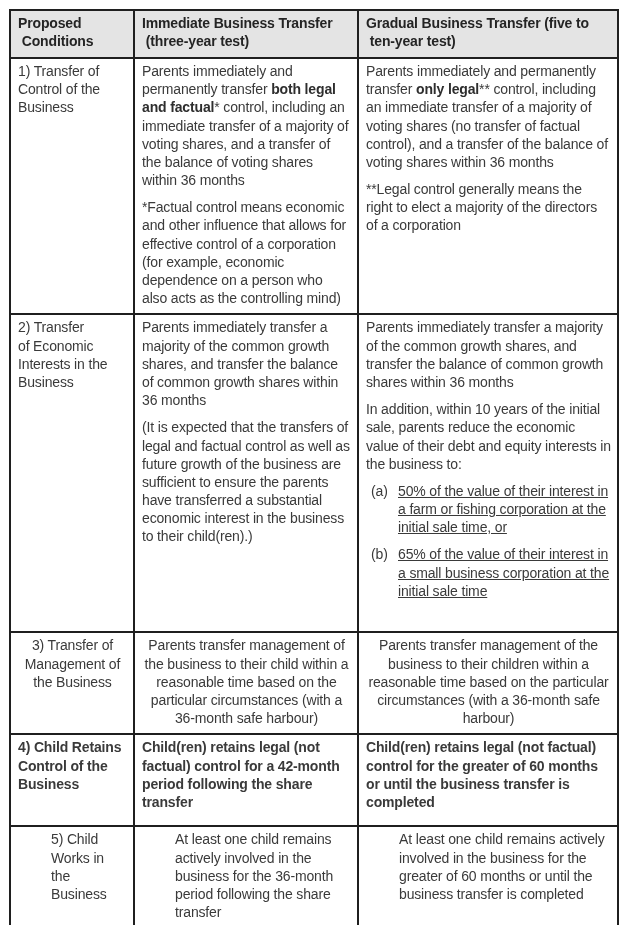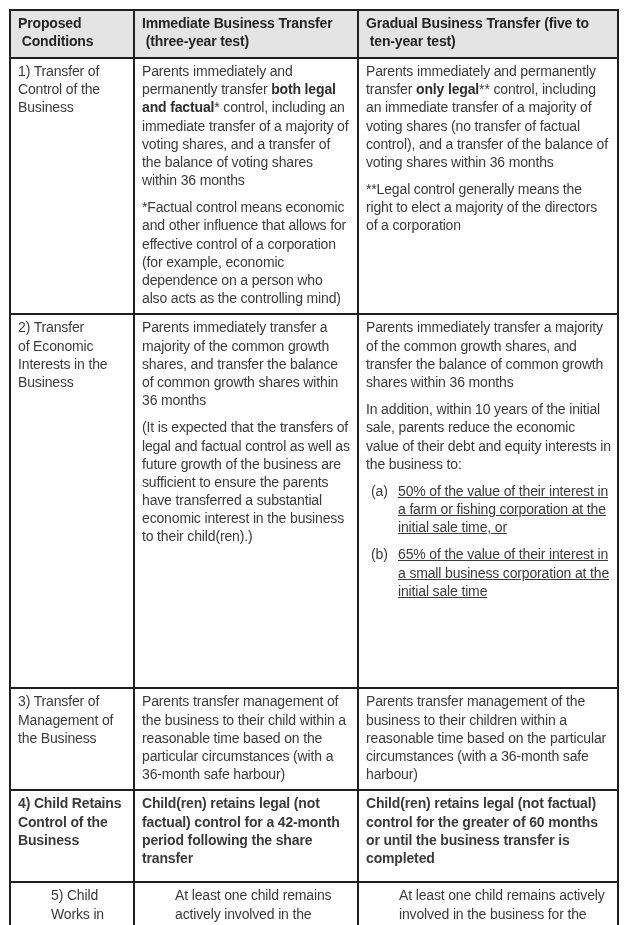--- a/index.html
+++ b/index.html
@@ -38,22 +38,22 @@
   td.cond { white-space: pre-line; }
   .cell p { margin: 0 0 9px 0; }
   .cell p:last-child, .cell .li:last-child { margin-bottom: 0; }
   .li { display: flex; margin: 0 0 9px 0; padding-left: 5px; }
   .li .marker { flex: 0 0 27px; }
   .li .litext { flex: 1 1 auto; text-decoration: underline; }
   b { font-weight: 700; color: #2e2e2e; }
 
   tr.hrow th { height: 46px; }
   tr.r1 td { height: 254px; margin-left: 44px; }
-  tr.r2 td { height: 374px; }
-  tr.r3 td { height: 102px; }
+  tr.r2 td { height: 318px; }
+  tr.r3 td { height: 102px; text-align: center; }
   tr.r4 td { height: 92px; font-weight: bold; }
   tr.r5 td { height: 80px; padding-left: 40px; }
 </style>
 </head>
 <body>
 
 <div class="page">
   <table class="conditions">
     <colgroup>
       <col style="width:124px">

